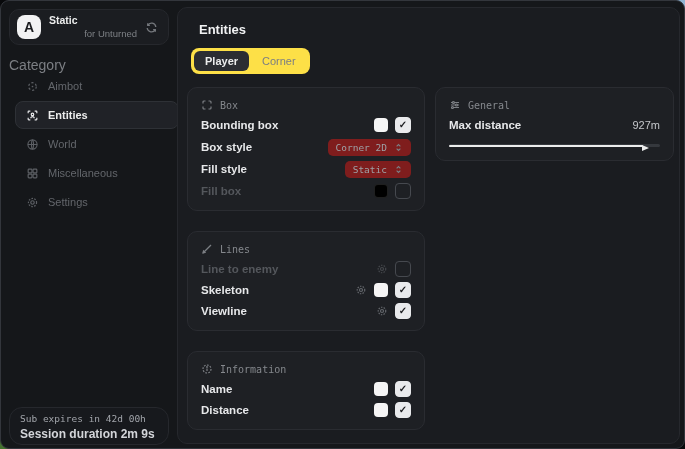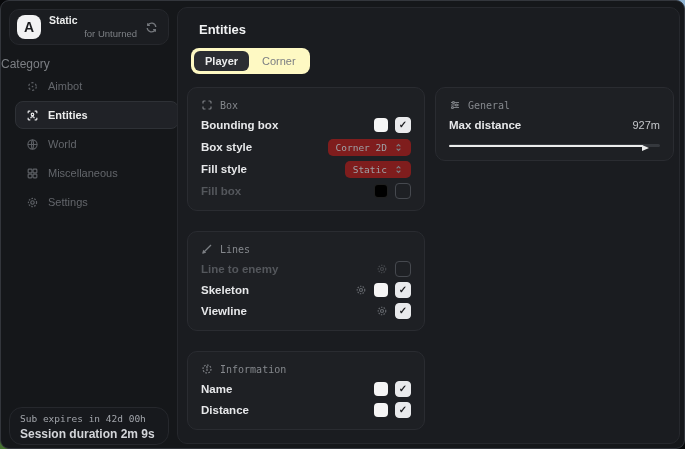--- a/index.html
+++ b/index.html
@@ -20,42 +20,42 @@
                background:#1b1d21; border:1px solid #26282d; border-radius:10px;
                display:flex; align-items:center; padding:0 10px 0 7px; gap:8px; }
   .logo-badge { width:24px; height:24px; border-radius:8px; background:#f2f2f3;
                 color:#1a1b1e; font-weight:bold; font-size:14px;
                 display:flex; align-items:center; justify-content:center; flex:0 0 auto; }
   .logo-texts { flex:1; line-height:1.1; }
   .logo-title { font-size:10.5px; font-weight:bold; color:#eceded; }
   .logo-sub { font-size:9.5px; color:#7d8085; margin-top:2px;text-align:right; }
   .sync { color:#74777c; display:flex; }
 
-  .category { position:absolute; left:0; top:56px; font-size:12px; color:#7c7f84; }
+  .category { position:absolute; left:8px; top:56px; font-size:14px; color:#7c7f84; }
 
   .nav { position:absolute; left:14px; top:71px; width:164px; }
   .nav-item { height:28px; display:flex; align-items:center; gap:9px; padding:0 10px;
               border-radius:8px; color:#63666b; font-size:11px; cursor:pointer;
               border:1px solid transparent; margin-bottom:1px; }
   .nav-item .nico { display:flex; color:#5d6065; }
   .nav-item.active { background:#202227; border-color:#2e3136; color:#eceded; font-weight:bold; }
   .nav-item.active .nico { color:#e6e7e9; }
 
   .sub-box { position:absolute; left:8px; top:406px; width:160px; height:38px;
              background:#17191d; border:1px solid #26282d; border-radius:13px;
              padding:5px 10px 0 10px; }
   .sub-line1 { font-family:"DejaVu Sans Mono", monospace; font-size:9.5px; color:#a2a5ab; }
   .sub-line2 { font-size:12px; font-weight:bold; color:#d3d5d9; margin-top:3px; }
 
   
   .panel { position:absolute; left:176px; top:6px; width:503px; height:437px;
            background:#1a1c20; border:1px solid #26282d; border-radius:10px; }
   .page-title { position:absolute; left:21px; top:14px; font-size:13px; font-weight:bold; color:#f1f2f3; }
   .tabbar { position:absolute; left:13px; top:40px; display:inline-flex; gap:2px;
-            background:#fef9c3; border-radius:8px; padding:3px; }
+            background:#fde047; border-radius:8px; padding:3px; }
   .tab { font-size:11px; color:#7b7e83; padding:4px 11px; border-radius:6px; cursor:pointer; }
   .tab.active { background:#2b2d32; color:#eceded; font-weight:bold; }
 
   .col { position:absolute; top:79px; }
   .col-left { left:9px; width:238px; }
   .col-right { left:257px; width:239px; }
 
   .card { background:#1e2024; border:1px solid #2a2c31; border-radius:10px;
           padding:11px 13px 11px 13px; margin-bottom:20px; }
   .card-head { display:flex; align-items:center; gap:7px;

